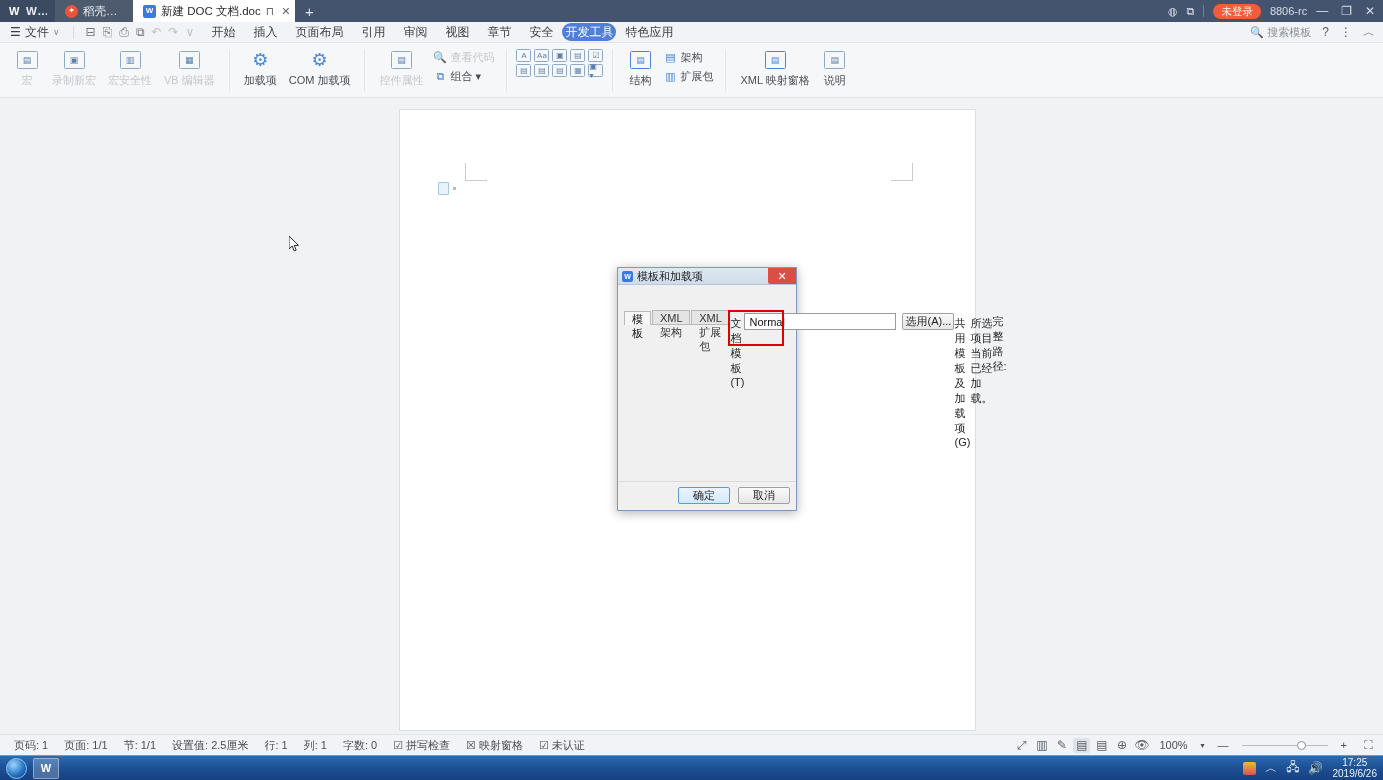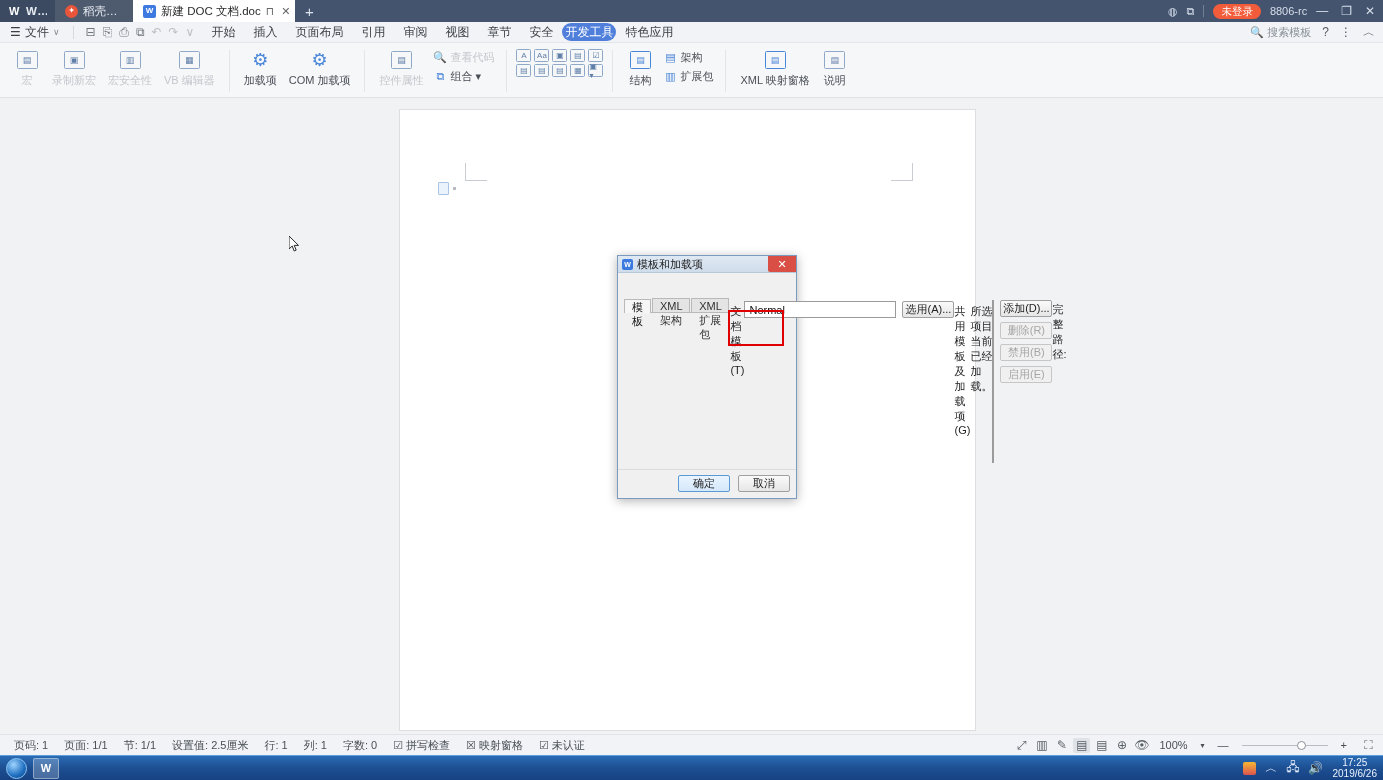--- a/index.html
+++ b/index.html
@@ -192,21 +192,21 @@
   .mouse-cursor {
     position: absolute; left: 289px; top: 138px;
     width: 0; height: 0;
     pointer-events:none;
   }
   .mouse-cursor svg { display:block; }
 
   
   .dialog {
     position: absolute;
-    left: 617px; top: 255px;
+    left: 617px; top: 267px;
     width: 180px; height: 244px;
     background: #f0f0f0;
     border: 1px solid #7a9bbd;
     box-shadow: 0 2px 10px rgba(0,0,0,.30);
     display: flex; flex-direction: column;
     font-size: 11px; color: #1e1e1e;
   }
   .dlg-title {
     height: 17px;
     background: linear-gradient(#dfe9f4, #cfdcea);
@@ -637,29 +637,20 @@
 
       <div class="fieldset-label">文档模板(T)</div>
       <div class="row">
         <input class="textinput" value="Normal" style="">
         <div class="btn">选用(A)...</div>
       </div>
 
       <div class="fieldset-label wide">共用模板及加载项(G)</div>
       <div class="listnote">所选项目当前已经加载。</div>
 
-      <div class="listzone">
-        <div class="listbox"></div>
-        <div class="btncol">
-          <div class="btn">添加(D)...</div>
-          <div class="btn disabled">删除(R)</div>
-          <div class="btn disabled">禁用(B)</div>
-          <div class="btn disabled">启用(E)</div>
-        </div>
-      </div>
 
       <div class="pathlabel">完整路径:</div>
       <div class="pathvalue"></div>
     </div>
     <div class="dlg-footer">
       <div class="btn wide primary">确定</div>
       <div class="btn wide">取消</div>
     </div>
   </div>
   <div class="highlight-box"></div>

